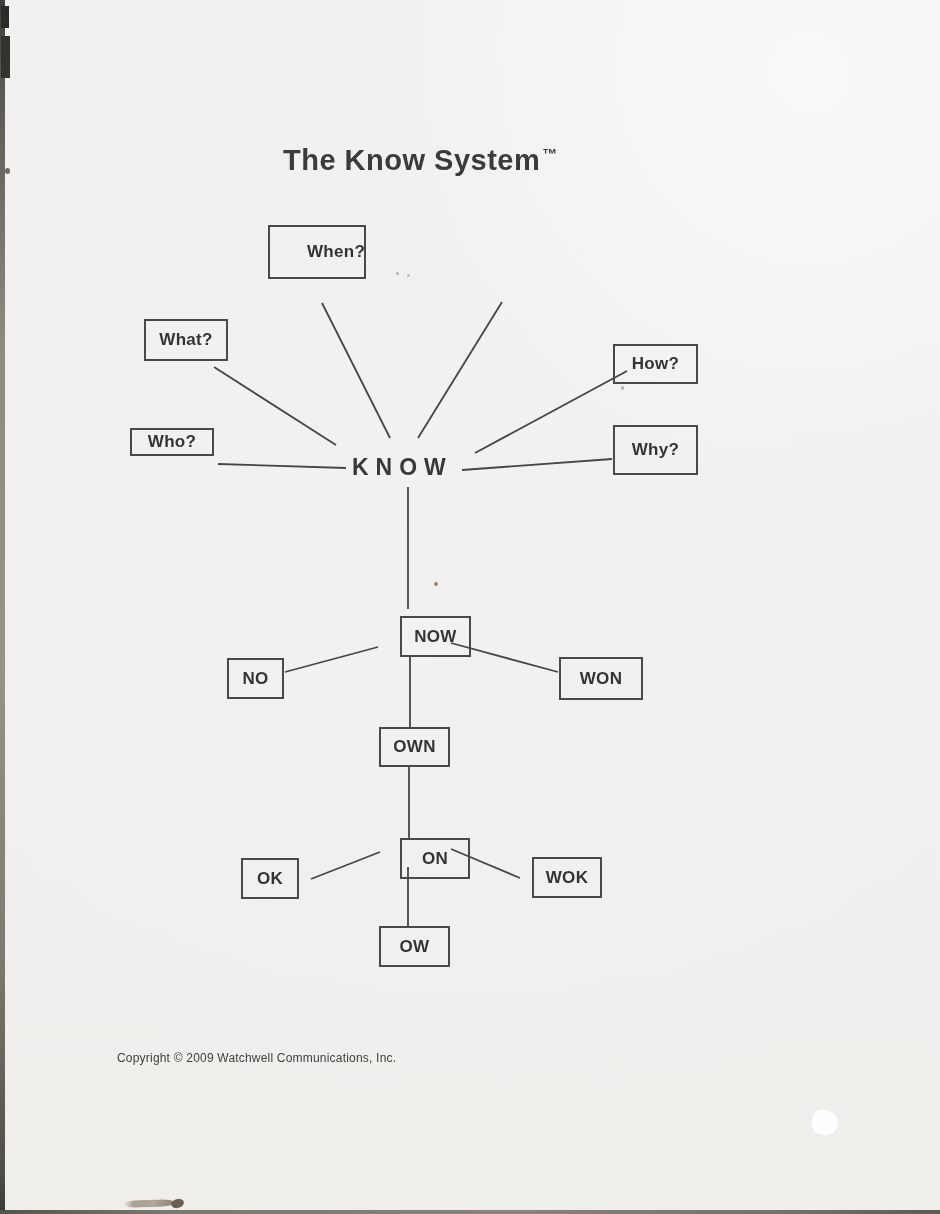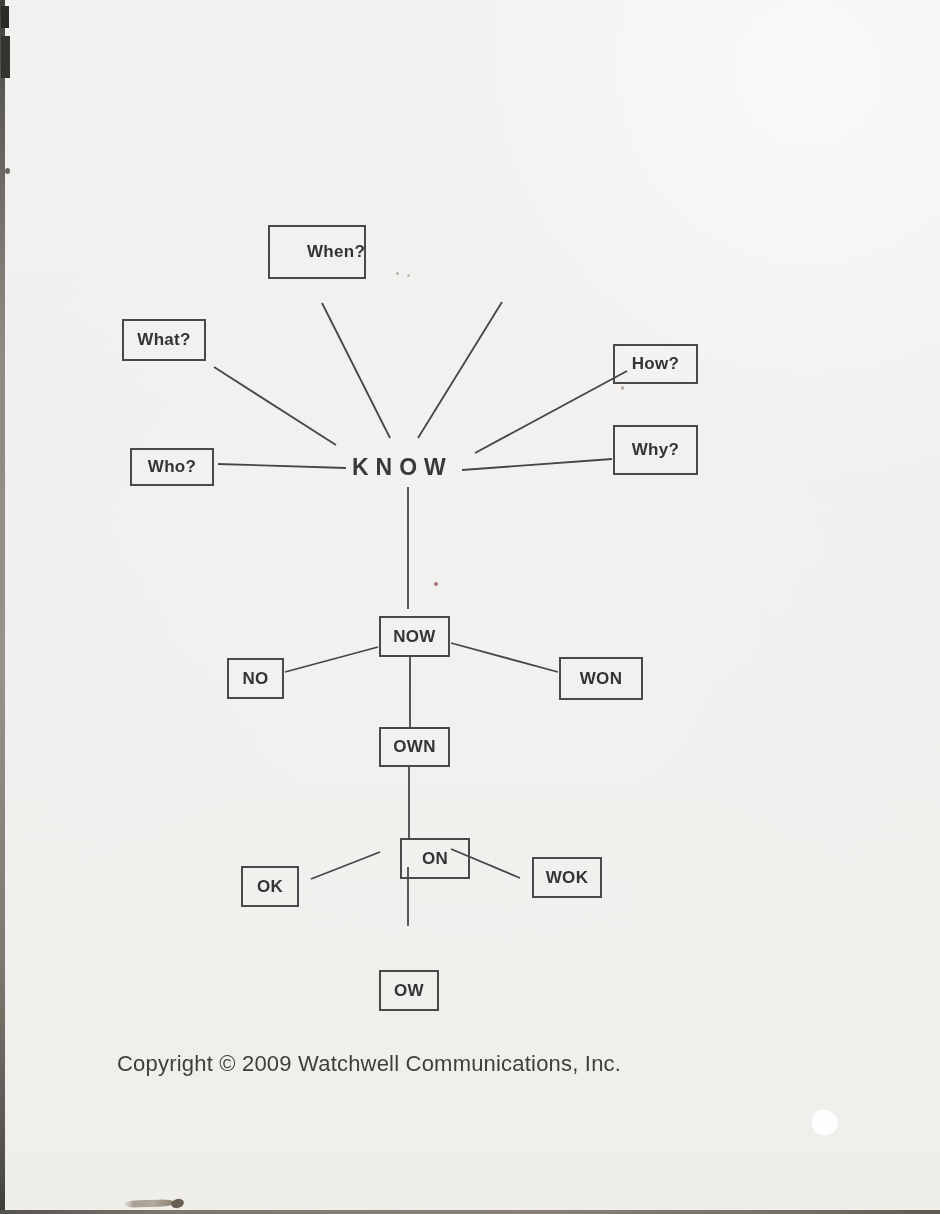--- a/index.html
+++ b/index.html
@@ -46,21 +46,21 @@
     white-space: nowrap;
   }
   .doc-title .tm { font-size: 15px; vertical-align: 11px; letter-spacing: 0; margin-left: 2px; }
   .know-label {
     position: absolute; left: 352px; top: 454px;
     font-size: 23px; font-weight: 700; color: #3a3938;
     letter-spacing: 7px; white-space: nowrap;
   }
   .copyright {
     position: absolute; left: 117px; top: 1051px;
-    font-size: 22px; font-weight: 400; color: #403e3b; letter-spacing: 0.2px;
+    font-size: 12px; font-weight: 400; color: #403e3b; letter-spacing: 0.2px;
     white-space: nowrap;
   }
 </style>
 </head>
 <body>
 
 <div class="page">
 
   <div class="scan-strip-left"></div>
   <div class="scan-mark" style="left:1px;top:6px;width:8px;height:22px;background:#2b2b27;"></div>
@@ -69,20 +69,21 @@
   <div class="scan-strip-bottom"></div>
   <div class="scan-mark" style="left:123px;top:1200px;width:52px;height:7px;border-radius:60%/100%;transform:rotate(-2deg);
               background:linear-gradient(90deg, rgba(168,159,146,0) 0%, #aaa196 20%, #b0a79a 60%, #8a7d6c 100%);"></div>
   <div class="scan-mark" style="left:171px;top:1199px;width:13px;height:9px;background:#6a5f50;border-radius:50%;transform:rotate(-14deg);"></div>
   <div class="scan-mark" style="left:812px;top:1110px;width:26px;height:25px;background:#fefefe;border-radius:40% 55% 50% 45%;transform:rotate(8deg);"></div>
   <div class="scan-mark" style="left:396px;top:272px;width:3px;height:3px;background:#b6b1a9;border-radius:50%;"></div>
   <div class="scan-mark" style="left:407px;top:274px;width:3px;height:3px;background:#c0bbb3;border-radius:50%;"></div>
   <div class="scan-mark" style="left:434px;top:582px;width:4px;height:4px;background:#a57a72;border-radius:50%;"></div>
   <div class="scan-mark" style="left:621px;top:386px;width:3px;height:4px;background:#b3ada5;border-radius:50%;"></div>
 
+  <div class="doc-title"><span>The Know System</span><span class="tm">™</span></div>
 
   <svg class="edge-layer" width="940" height="1214" viewBox="0 0 940 1214">
       <line x1="322" y1="303" x2="390" y2="438" stroke="#474645"></line>
       <line x1="502" y1="302" x2="418" y2="438" stroke="#474645"></line>
       <line x1="214" y1="367" x2="336" y2="445" stroke="#474645"></line>
       <line x1="218" y1="464" x2="346" y2="468" stroke="#474645"></line>
       <line x1="627" y1="371" x2="475" y2="453" stroke="#474645"></line>
       <line x1="612" y1="459" x2="462" y2="470" stroke="#474645"></line>
       <line x1="408" y1="487" x2="408" y2="609" stroke="#474645"></line>
       <line x1="378" y1="647" x2="285" y2="672" stroke="#474645"></line>
@@ -93,53 +94,53 @@
       <line x1="451" y1="849" x2="520" y2="878" stroke="#474645"></line>
       <line x1="408" y1="867" x2="408" y2="926" stroke="#474645"></line>
     </svg>
 
   <div class="know-label">KNOW</div>
 
   <div class="node-layer">
       <div class="node" style="left: 268px; top: 225px; width: 98px; height: 54px; padding-left: 38px;">
         <span class="node-label">When?</span>
       </div>
-      <div class="node" style="left: 122px; top: 319px; width: 84px; height: 42px;">
+      <div class="node" style="left: 144px; top: 319px; width: 84px; height: 42px;">
         <span class="node-label">What?</span>
       </div>
       <div class="node" style="left: 613px; top: 317px; width: 85px; height: 40px; margin-top: 27px;">
         <span class="node-label">How?</span>
       </div>
-      <div class="node" style="left: 130px; top: 428px; width: 84px; height: 38px; margin-top: 20px;">
+      <div class="node" style="left: 130px; top: 428px; width: 84px; height: 28px;">
         <span class="node-label">Who?</span>
       </div>
       <div class="node" style="left: 613px; top: 425px; width: 85px; height: 50px;">
         <span class="node-label">Why?</span>
       </div>
-      <div class="node" style="left: 379px; top: 616px; width: 71px; height: 41px;">
+      <div class="node" style="left: 400px; top: 616px; width: 71px; height: 41px;">
         <span class="node-label">NOW</span>
       </div>
       <div class="node" style="left: 227px; top: 658px; width: 57px; height: 41px;">
         <span class="node-label">NO</span>
       </div>
       <div class="node" style="left: 559px; top: 657px; width: 84px; height: 43px;">
         <span class="node-label">WON</span>
       </div>
       <div class="node" style="left: 379px; top: 727px; width: 71px; height: 40px;">
         <span class="node-label">OWN</span>
       </div>
       <div class="node" style="left: 380px; top: 838px; width: 70px; height: 41px; margin-left: 20px;">
         <span class="node-label">ON</span>
       </div>
-      <div class="node" style="left: 241px; top: 858px; width: 58px; height: 41px; margin-top: 8px;">
+      <div class="node" style="left: 241px; top: 858px; width: 58px; height: 41px;">
         <span class="node-label">OK</span>
       </div>
       <div class="node" style="left: 532px; top: 857px; width: 70px; height: 41px;">
         <span class="node-label">WOK</span>
       </div>
-      <div class="node" style="left: 379px; top: 926px; width: 60px; height: 41px; margin-top: 44px;">
+      <div class="node" style="left: 379px; top: 926px; width: 71px; height: 41px;">
         <span class="node-label">OW</span>
       </div>
     </div>
 
   <div class="copyright">Copyright © 2009 Watchwell Communications, Inc.</div>
 
 </div>
 
 </body></html>

